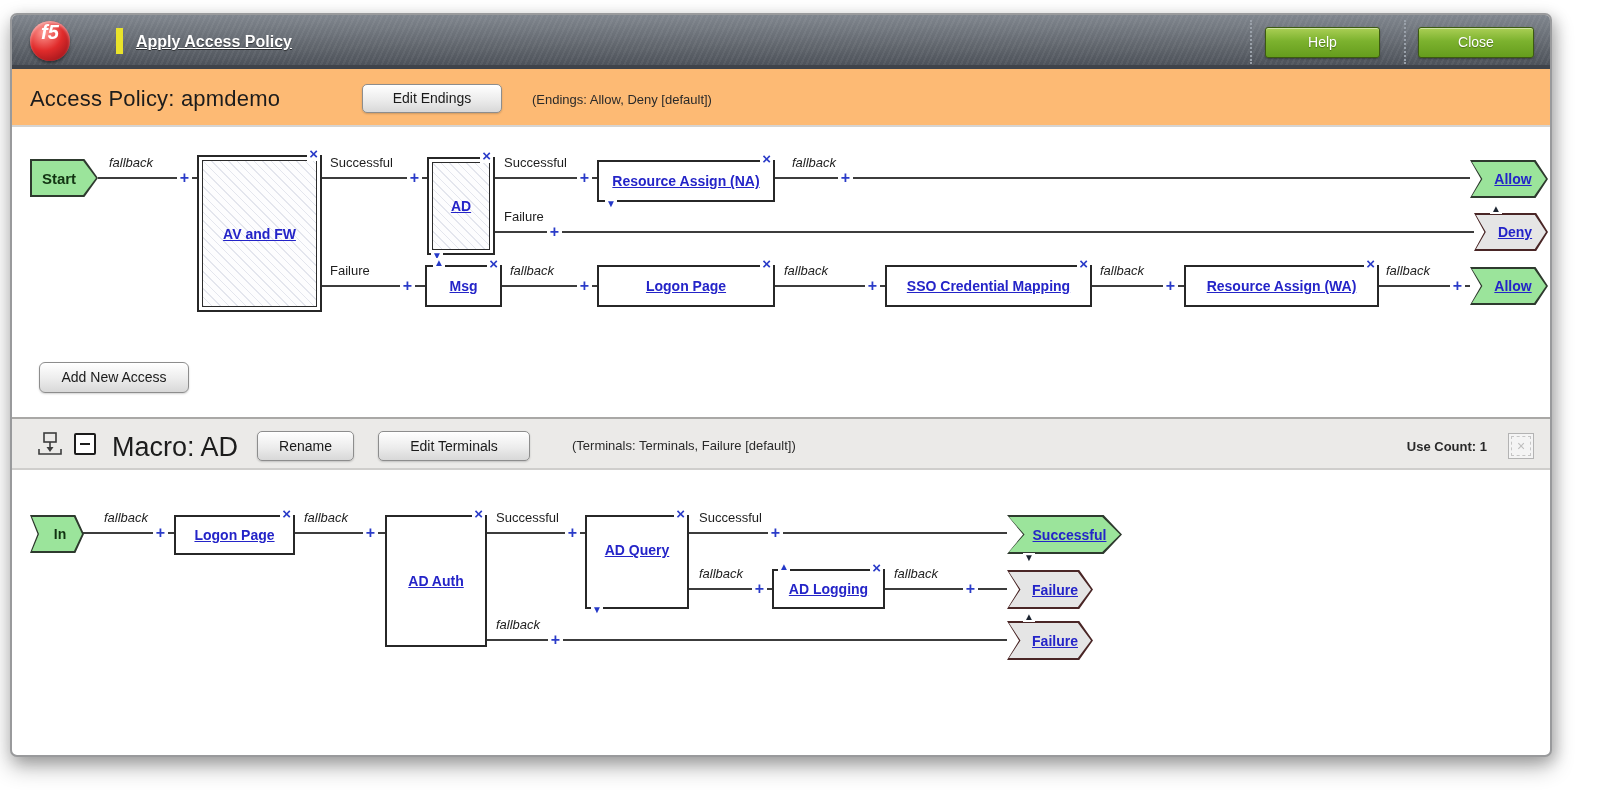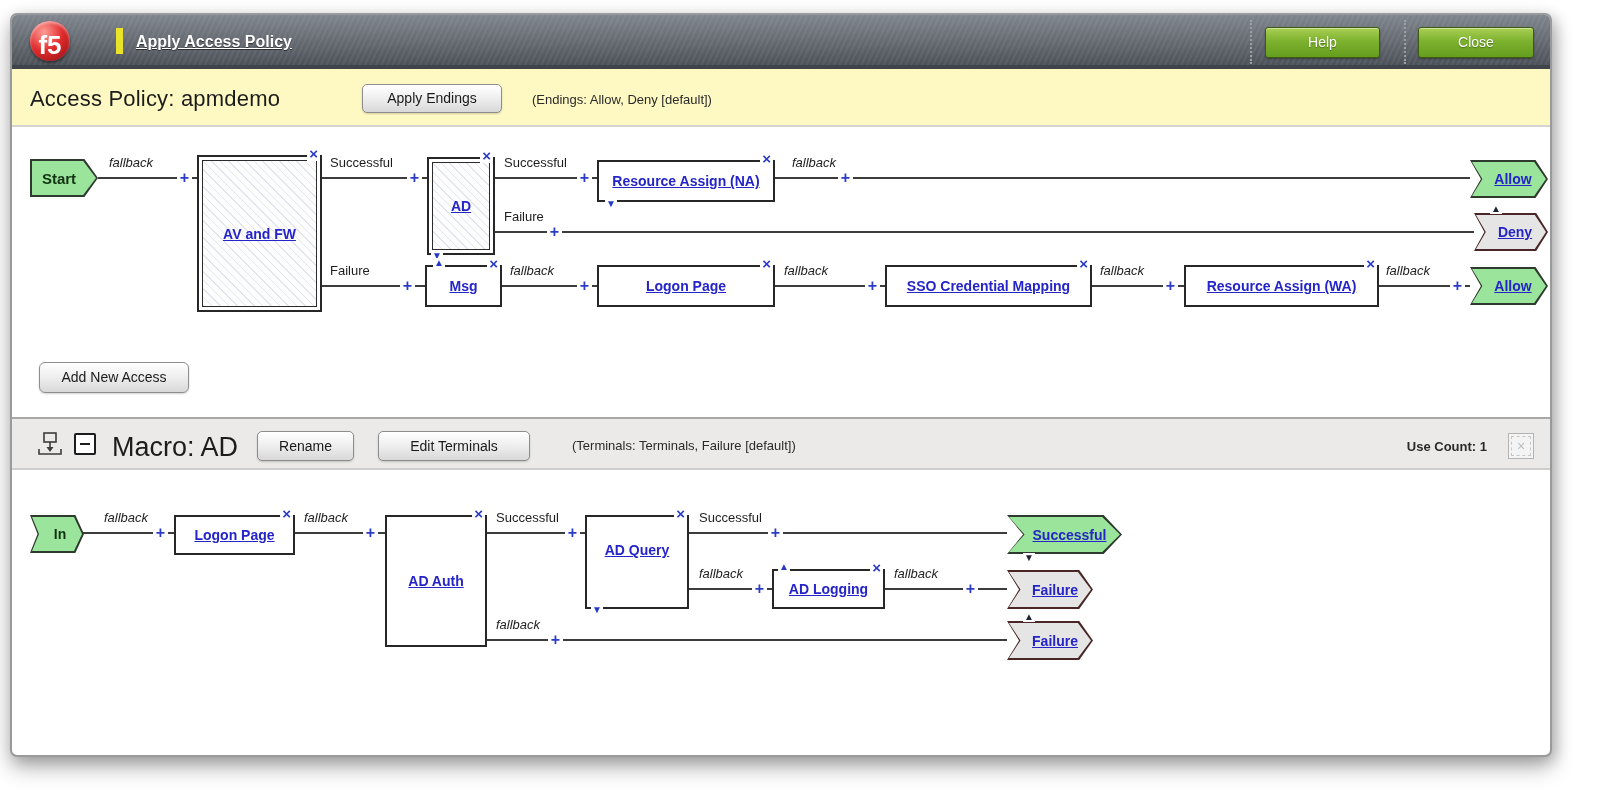--- a/index.html
+++ b/index.html
@@ -17,39 +17,39 @@
     position:absolute; left:0; top:0; width:100%; height:54px;
     background:
       repeating-linear-gradient(115deg, rgba(255,255,255,.05) 0 2px, rgba(0,0,0,0) 2px 5px),
       linear-gradient(#80868e, #5d6269 70%, #4d525a);
     border-bottom:4px solid #3f434a;
   }
   .f5ball {
     position:absolute; left:18px; top:6px; width:40px; height:40px; border-radius:50%;
     background:radial-gradient(circle at 35% 28%, #ff9d96, #e02b2b 48%, #8f0f17 95%);
     box-shadow:0 2px 3px rgba(0,0,0,.45), inset 0 2px 3px rgba(255,255,255,.5);
-    color:#fff; font-weight:bold; font-size:26px;
-    display:flex; align-items:flex-end; justify-content:center;
+    color:#fff; font-weight:bold; font-style:italic; font-size:20px;
+    display:flex; align-items:flex-start; justify-content:center;
   }
   .ybar { position:absolute; left:104px; top:13px; width:7px; height:26px; background:#e9e32a; }
   .applylink {
     position:absolute; left:124px; top:18px; color:#ffffff; font-size:16px; font-weight:bold;
     text-decoration:underline; text-shadow:0 1px 1px rgba(0,0,0,.55); cursor:pointer;
   }
   .hsep { position:absolute; top:5px; height:44px; border-left:2px dotted #9aa1aa; }
   .greenbtn {
     position:absolute; top:12px; height:31px; border:1px solid #3c5a10; border-radius:3px;
     background:linear-gradient(#aacf55, #7cb22e 45%, #659d1d);
     color:#ffffff; font-weight:normal; font-size:14px; text-align:center; line-height:29px;
     box-shadow:inset 0 1px 0 rgba(255,255,255,.45), 0 1px 2px rgba(0,0,0,.35);
     text-shadow:0 1px 1px rgba(0,0,0,.35); cursor:pointer;
   }
 
   
-  .titlerow { position:absolute; left:0; top:54px; width:100%; height:58px; background:#fef9c3; border-bottom:2px solid #d6d4d2; }
+  .titlerow { position:absolute; left:0; top:54px; width:100%; height:58px; background:#fdba74; border-bottom:2px solid #d6d4d2; }
   .ptitle { position:absolute; left:18px; top:17px; font-size:22px; color:#1c1c1c; letter-spacing:.2px; }
   .graybtn {
     position:absolute; border:1px solid #8d8d8d; border-radius:5px;
     background:linear-gradient(#ffffff, #ececec 55%, #d8d8d8);
     color:#1a1a1a; font-size:14px; text-align:center;
     box-shadow:0 1px 2px rgba(0,0,0,.18), inset 0 1px 0 #ffffff; cursor:pointer;
   }
   .note { position:absolute; font-size:13px; color:#2a2a2a; }
 
   
@@ -107,21 +107,21 @@
     <div class="ybar"></div>
     <a class="applylink">Apply Access Policy</a>
     <div class="hsep" style="left:1238px;"></div>
     <div class="hsep" style="left:1392px;"></div>
     <div class="greenbtn" style="left:1253px; width:115px;">Help</div>
     <div class="greenbtn" style="left:1406px; width:116px;">Close</div>
   </div>
 
   <div class="titlerow">
     <div class="ptitle">Access Policy: apmdemo</div>
-    <div class="graybtn" style="left:350px; top:15px; width:140px; height:29px; line-height:27px;">Apply Endings</div>
+    <div class="graybtn" style="left:350px; top:15px; width:140px; height:29px; line-height:27px;">Edit Endings</div>
     <div class="note" style="left:520px; top:23px;">(Endings: Allow, Deny [default])</div>
   </div>
 
   <div class="hline" style="left:86px; top:162px; width:99px;"></div>
   <div class="hline" style="left:310px; top:162px; width:105px;"></div>
   <div class="hline" style="left:483px; top:162px; width:102px;"></div>
   <div class="hline" style="left:763px; top:162px; width:695px;"></div>
 
   <div class="hline" style="left:483px; top:216px; width:979px;"></div>
 

